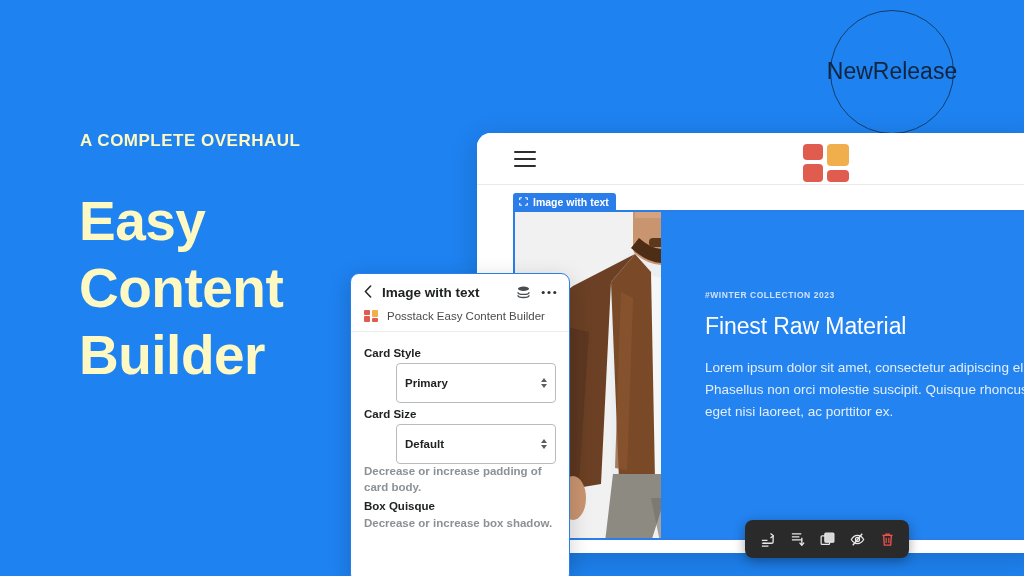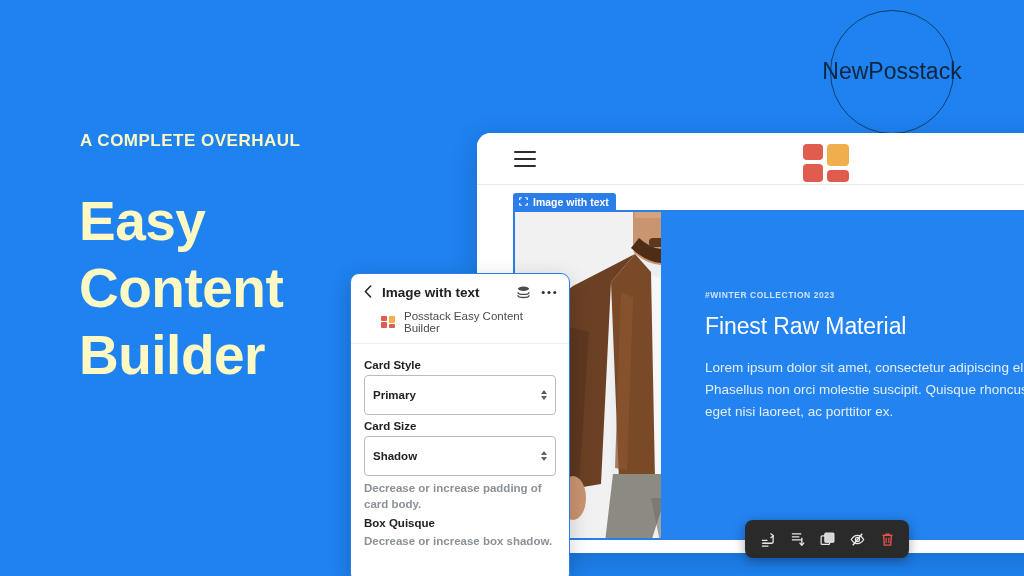--- a/index.html
+++ b/index.html
@@ -134,62 +134,62 @@
   }
   .panel-head {
     height: 36px; display: flex; align-items: center;
     padding: 0 12px 0 13px; gap: 10px;
   }
   .back-chev { color: #2b2b2b; font-size: 15px; line-height: 1; cursor: pointer; }
   .panel-title { font-size: 13.5px; font-weight: 700; color: #202223; flex: 1; }
   .panel-head .ic { color: #5c5f62; display: flex; align-items: center; cursor: pointer; }
   .panel-sub {
     display: flex; align-items: center; gap: 9px;
-    padding: 0 13px 9px 30px;
+    padding: 0 13px 9px 13px;
     border-bottom: 1px solid #ececec;
   }
   .minilogo { position: relative; width: 14px; height: 12px; flex: 0 0 14px; }
   .minilogo span { position: absolute; border-radius: 1px; }
   .ml-tl { left:0; top:0; width:6px; height:5px; background:#e05c4e; }
   .ml-tr { left:8px; top:0; width:6px; height:7px; background:#f0ae4c; }
   .ml-bl { left:0; top:6px; width:6px; height:6px; background:#e05c4e; }
   .ml-br { left:8px; top:8px; width:6px; height:4px; background:#e05c4e; }
   .panel-sub-label { font-size: 11.5px; color: #4b4b4b; }
 
   .panel-body { padding: 10px 13px 0 13px; font-weight: bold; }
   .field-label { font-size: 11.5px; color: #202223; margin: 5px 0 4px; }
   .select {
     height: 40px; border: 1px solid #b8bcbf; border-radius: 4px;
     background: #fff; display: flex; align-items: center;
     padding: 16px 8px; position: relative; cursor: pointer;
-    font-size: 11.5px; color: #202223;
+    font-size: 11.5px; color: #202223; margin-left: 32px;
   }
   .select .caret {
     position: absolute; right: 8px; top: 50%; transform: translateY(-50%);
     display: flex; flex-direction: column; gap: 2px;
   }
   .select .caret i { width: 0; height: 0; border-left: 3.5px solid transparent;
     border-right: 3.5px solid transparent; }
   .select .caret .up { border-bottom: 4px solid #5c5f62; }
   .select .caret .dn { border-top: 4px solid #5c5f62; }
-  .helper { font-size: 11.5px; color: #8c9196; line-height: 1.35; margin-top: 5px; }
+  .helper { font-size: 11.5px; color: #8c9196; line-height: 1.35; }
 </style>
 </head>
 <body>
 
 <div id="stage">
 
   <div class="eyebrow">A COMPLETE OVERHAUL</div>
   <div class="headline">Easy
 Content
 Builder</div>
 
   <div class="badge">
     <span>New</span>
-    <span>Posstack</span>
+    <span>Release</span>
   </div>
 
   <div class="appwin">
 
     <div class="appbar">
       <div class="hamburger">
         <i></i>
           <i></i>
           <i></i>
       </div>
@@ -339,21 +339,21 @@
           <span class="caret">
               <i class="up"></i>
               <i class="dn"></i>
             </span>
         </div>
       </div>
 
       <div>
         <div class="field-label">Card Size</div>
         <div class="select">
-          <span>Shadow</span>
+          <span>Default</span>
           <span class="caret">
               <i class="up"></i>
               <i class="dn"></i>
             </span>
         </div>
         <div class="helper">Decrease or increase padding of card body.</div>
       </div>
 
       <div>
         <div class="field-label">Box Quisque</div>

